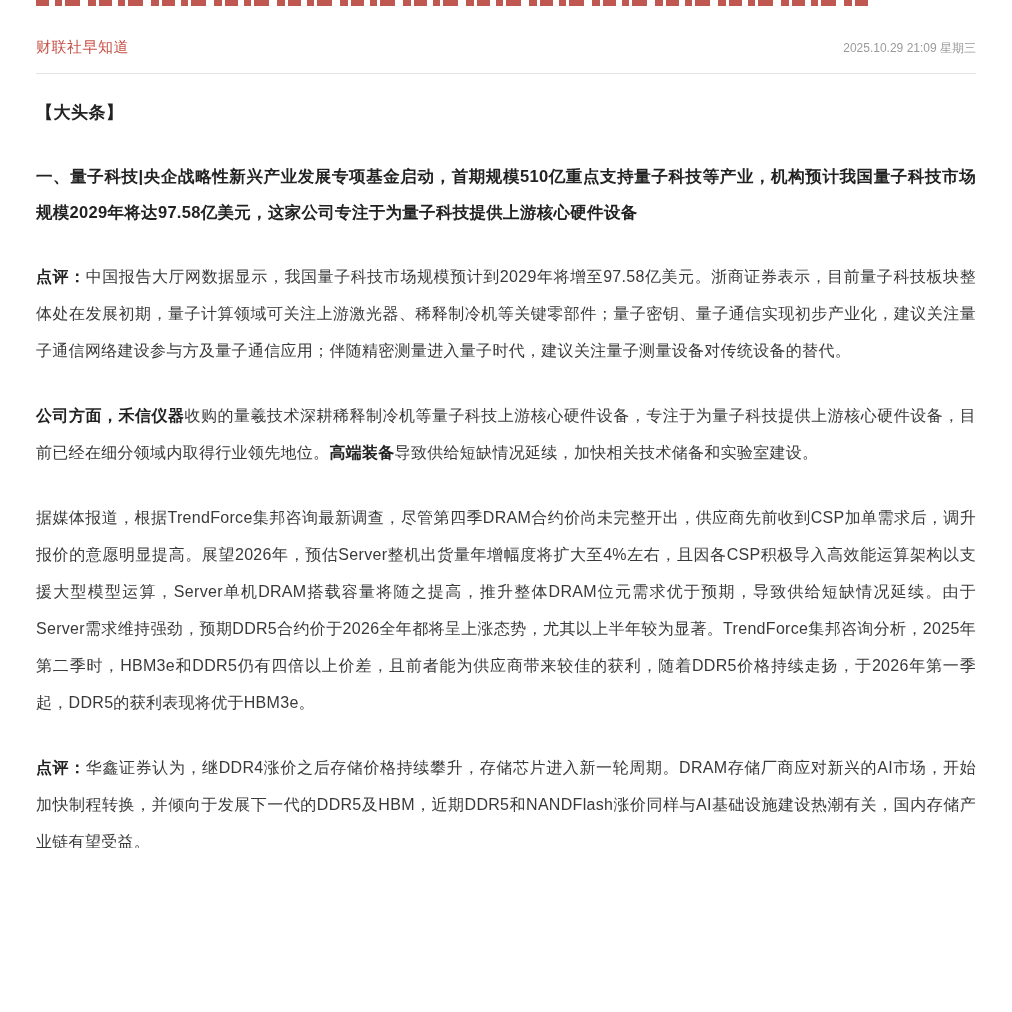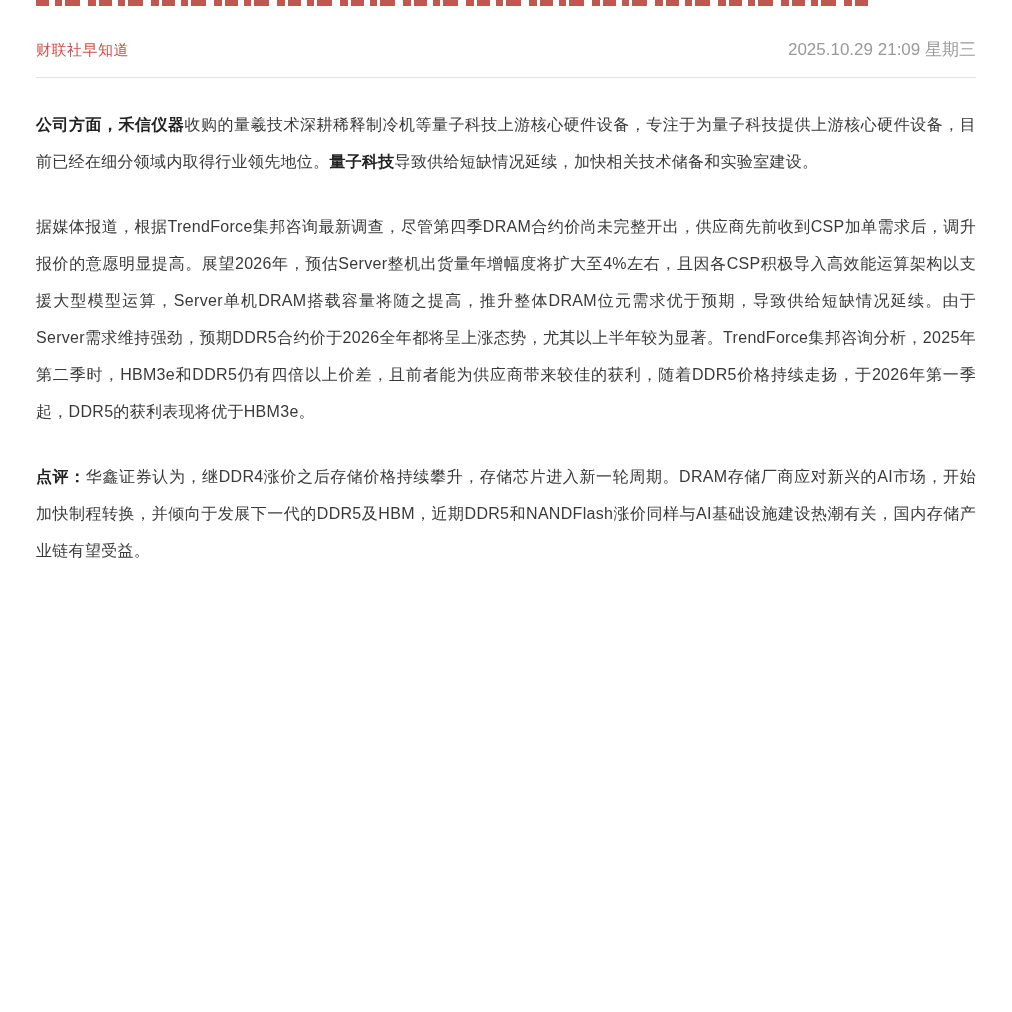--- a/index.html
+++ b/index.html
@@ -29,21 +29,21 @@
       var(--strip) 19px 26px, transparent 26px 29px,
       var(--strip) 29px 44px, transparent 44px 52px,
       var(--strip) 52px 60px, transparent 60px 63px);
     opacity:.85;
   }
   .header{
     margin-top:32px;
     display:flex;justify-content:space-between;align-items:baseline;
   }
   .brand{color:var(--brand);font-size:15px;letter-spacing:.5px;}
-  .datetime{color:var(--date);font-size:17px;}
+  .datetime{color:var(--date);font-size:12px;}
   .divider{
     border:none;border-top:1px solid var(--divider);
     margin-top:16px;
   }
   .article p{text-align:justify;}
   .section{
     margin-top:24px;
     font-weight:bold;color:var(--heading);
     font-size:17px;line-height:30px;letter-spacing:.5px;
   }
@@ -67,18 +67,21 @@
   <div class="crop-strip"></div>
 
   <div class="header">
     <span class="brand">财联社早知道</span>
     <span class="datetime">2025.10.29 21:09 星期三</span>
   </div>
 
   <hr class="divider">
 
   <div class="article">
-      <p class="paragraph"><b>公司方面，</b><b>禾信仪器</b><span>收购的量羲技术深耕稀释制冷机等量子科技上游核心硬件设备，专注于为量子科技提供上游核心硬件设备，目前已经在细分领域内取得行业领先地位。</span><b>量子科技</b><span>导致供给短缺情况延续，加快相关技术储备和实验室建设。</span></p>
+      <p class="section"><b>【大头条】</b></p>
+      <p class="headline"><b>一、量子科技|央企战略性新兴产业发展专项基金启动，首期规模510亿重点支持量子科技等产业，机构预计我国量子科技市场规模2029年将达97.58亿美元，这家公司专注于为量子科技提供上游核心硬件设备</b></p>
+      <p class="paragraph"><b>点评：</b><span>中国报告大厅网数据显示，我国量子科技市场规模预计到2029年将增至97.58亿美元。浙商证券表示，目前量子科技板块整体处在发展初期，量子计算领域可关注上游激光器、稀释制冷机等关键零部件；量子密钥、量子通信实现初步产业化，建议关注量子通信网络建设参与方及量子通信应用；伴随精密测量进入量子时代，建议关注量子测量设备对传统设备的替代。</span></p>
+      <p class="paragraph"><b>公司方面，</b><b>禾信仪器</b><span>收购的量羲技术深耕稀释制冷机等量子科技上游核心硬件设备，专注于为量子科技提供上游核心硬件设备，目前已经在细分领域内取得行业领先地位。</span><b>高端装备</b><span>导致供给短缺情况延续，加快相关技术储备和实验室建设。</span></p>
       <p class="paragraph"><span>据媒体报道，根据TrendForce集邦咨询最新调查，尽管第四季DRAM合约价尚未完整开出，供应商先前收到CSP加单需求后，调升报价的意愿明显提高。展望2026年，预估Server整机出货量年增幅度将扩大至4%左右，且因各CSP积极导入高效能运算架构以支援大型模型运算，Server单机DRAM搭载容量将随之提高，推升整体DRAM位元需求优于预期，导致供给短缺情况延续。由于Server需求维持强劲，预期DDR5合约价于2026全年都将呈上涨态势，尤其以上半年较为显著。TrendForce集邦咨询分析，2025年第二季时，HBM3e和DDR5仍有四倍以上价差，且前者能为供应商带来较佳的获利，随着DDR5价格持续走扬，于2026年第一季起，DDR5的获利表现将优于HBM3e。</span></p>
       <p class="paragraph"><b>点评：</b><span>华鑫证券认为，继DDR4涨价之后存储价格持续攀升，存储芯片进入新一轮周期。DRAM存储厂商应对新兴的AI市场，开始加快制程转换，并倾向于发展下一代的DDR5及HBM，近期DDR5和NANDFlash涨价同样与AI基础设施建设热潮有关，国内存储产业链有望受益。</span></p>
     </div>
 
 </div>
 
 </body></html>

